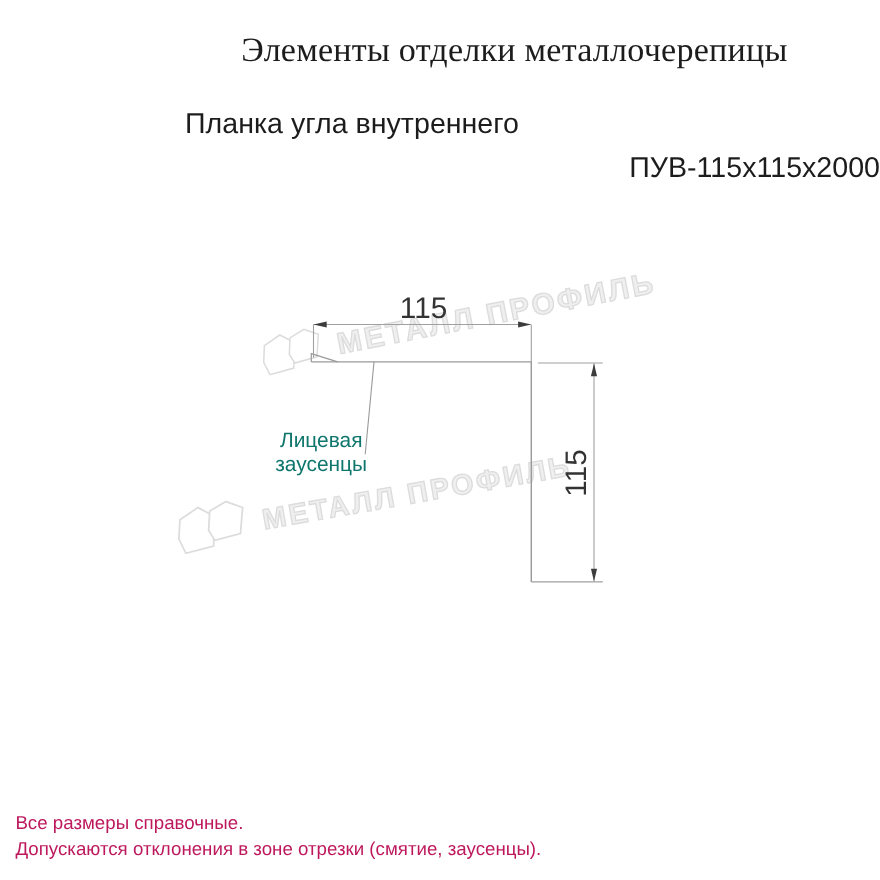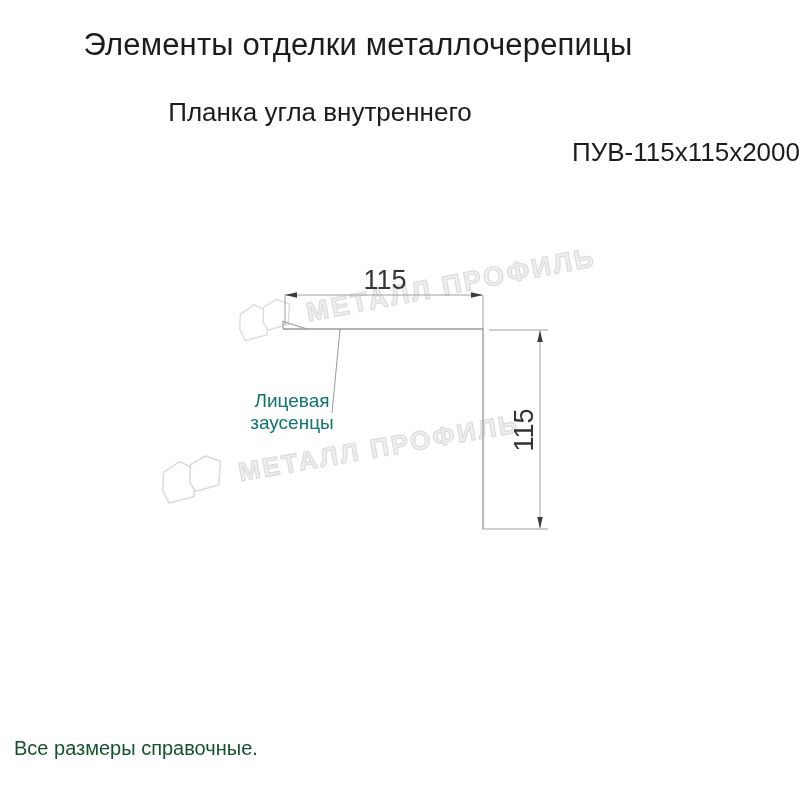--- a/index.html
+++ b/index.html
@@ -5,22 +5,22 @@
   html,body{margin:0;padding:0;}
   body{
     width:800px;height:800px;background:#ffffff;position:relative;overflow:hidden;
     font-family:"Liberation Sans", sans-serif;color:#1a1a1a;
     -webkit-font-smoothing:antialiased;
   }
   .abs{position:absolute;}
 
   
   .page-title{
-    left:0;top:27px;width:716px;text-align:center;
-    font-size:31px;letter-spacing:0.2px;color:#1c1c1c;white-space:nowrap;
+    left:0;top:27px;width:716px;text-align:right;
+    font-size:31px;letter-spacing:0.2px;color:#1c1c1c;white-space:nowrap;font-family:Liberation Serif, serif;
   }
   .product-name{
     left:0;top:97px;width:640px;text-align:center;
     font-size:26px;color:#1c1c1c;white-space:nowrap;
   }
   .product-sku{
     left:0;top:137px;width:800px;text-align:right;
     font-size:26px;color:#1c1c1c;white-space:nowrap;
   }
 
@@ -53,21 +53,21 @@
     display:flex;align-items:center;justify-content:center;
     transform:rotate(-90deg);
   }
 
   .face-label{
     z-index:3;left:250px;top:390px;width:84px;text-align:center;
     font-size:19px;line-height:22px;color:#0f766e;
   }
 
   .footer{
-    z-index:3;left:14px;top:737px;font-size:20px;line-height:23px;color:#14532d;
+    z-index:3;left:14px;top:737px;font-size:17px;line-height:23px;color:#be185d;
     white-space:nowrap;
   }
 </style>
 </head>
 <body>
 
 <div class="abs page-title">Элементы отделки металлочерепицы</div>
 <div class="abs product-name">Планка угла внутреннего</div>
 <div class="abs product-sku">ПУВ-115х115х2000</div>
 
@@ -111,13 +111,14 @@
 <div class="abs dim dim-top">115</div>
 <div class="abs dim dim-right">115</div>
 
 <div class="abs face-label">
   <div>Лицевая</div>
   <div>заусенцы</div>
 </div>
 
 <div class="abs footer">
   <div>Все размеры справочные.</div>
+  <div>Допускаются отклонения в зоне отрезки (смятие, заусенцы).</div>
 </div>
 
 </body></html>

